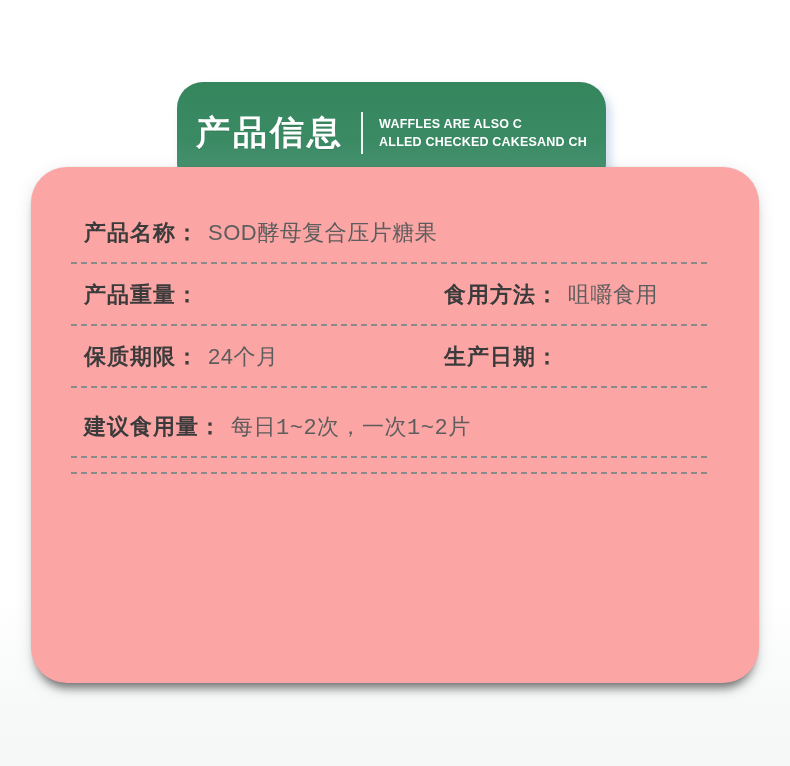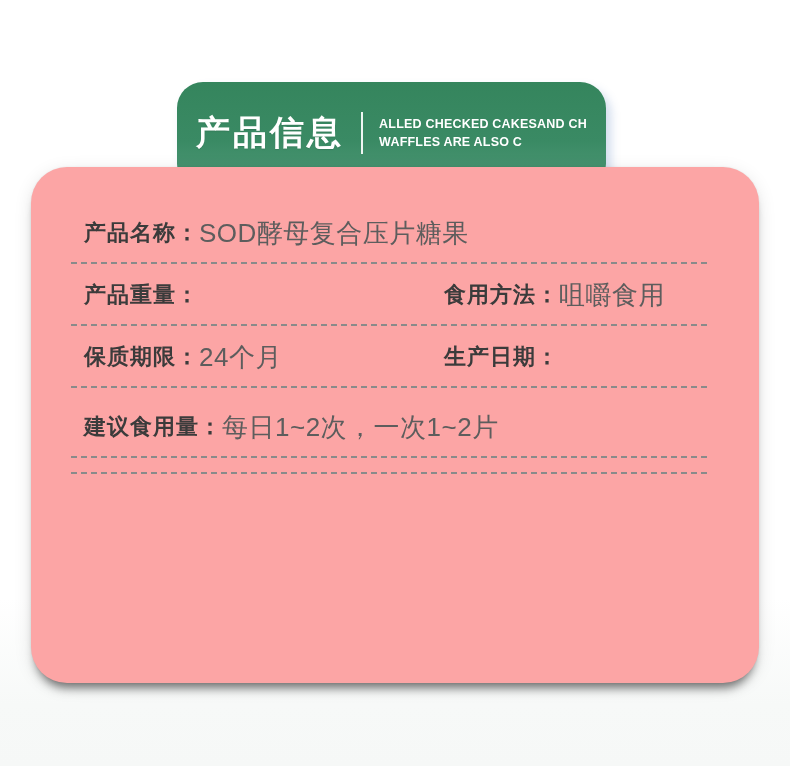--- a/index.html
+++ b/index.html
@@ -73,36 +73,37 @@
 
   .row {
     display: flex;
     align-items: center;
     height: 30px;
     padding-left: 13px;
     white-space: nowrap;
   }
   .row-1 { margin-top: 51px; }
   .row-n { margin-top: 16px; }
-  .row-gap { margin-top: 24px; }   
+  .row-gap { margin-top: 24px; font-family: Liberation Mono, monospace; }   
   .row-5 { margin-top: 12px; }
 
   .pair { display: flex; align-items: center; }
   .pair.col-1 { width: 360px; flex: 0 0 auto; }
 
   .label {
     font-size: 22px;
     font-weight: 700;
     color: #3b3b3b;
     letter-spacing: 1px;
   }
   .value {
-    font-size: 26px;
+    font-size: 22px;
     font-weight: 400;
     color: #5d5d5d;
+    margin-left: 9px;
     letter-spacing: 0.5px;
   }
 
   .dash {
     height: 2px;
     margin-top: 14px;
     background: repeating-linear-gradient(
       90deg,
       #8a8a8a 0px, #8a8a8a 6px,
       transparent 6px, transparent 10px
@@ -110,22 +111,22 @@
   }
 </style>
 </head>
 <body>
 
 <div class="banner">
   <div class="banner-inner">
     <div class="banner-title">产品信息</div>
     <div class="banner-divider"></div>
     <div class="banner-tagline">
+      <div>WAFFLES ARE ALSO C</div>
       <div>ALLED CHECKED CAKESAND CH</div>
-      <div>WAFFLES ARE ALSO C</div>
     </div>
   </div>
 </div>
 
 <div class="card">
 
   <div class="row row-1">
     <div class="pair">
       <span class="label">产品名称：</span>
       <span class="value">SOD酵母复合压片糖果</span>

